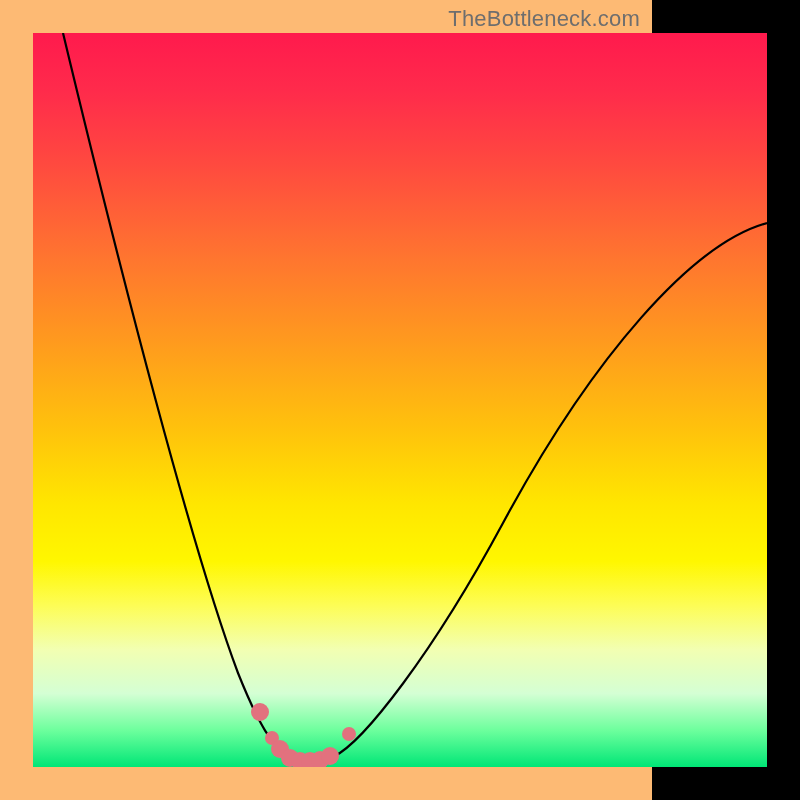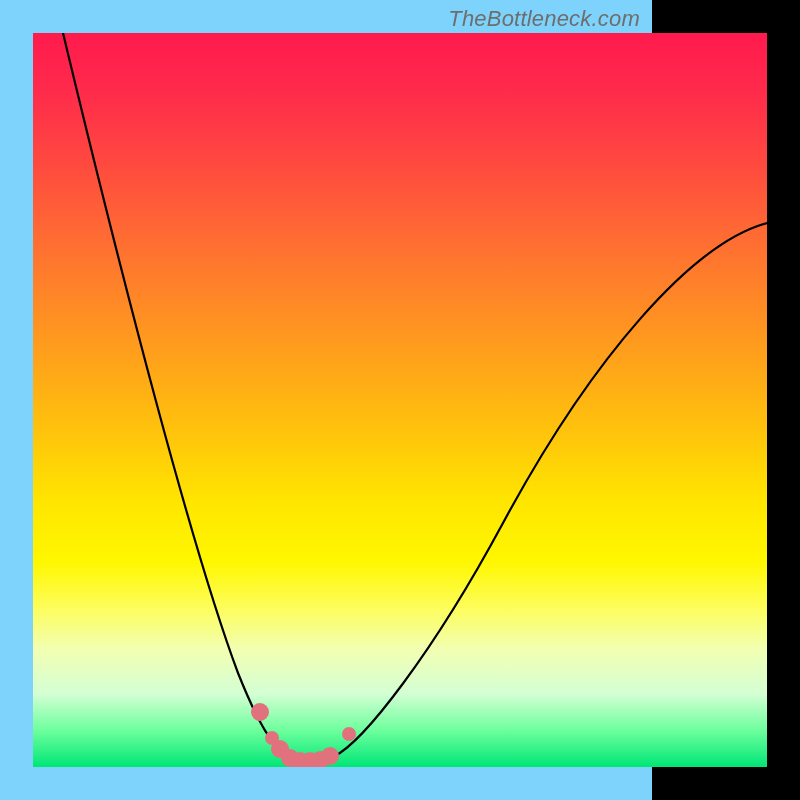--- a/index.html
+++ b/index.html
@@ -10,22 +10,21 @@
     background: #000;
     overflow: hidden;
     font-family: Arial, Helvetica, sans-serif;
   }
   .frame {
     position: absolute;
     top: 0;
     left: 0;
     width: 652px;
     height: 800px;
-    background: #7dd3fc;
-    font-style: italic;
+    background: #fdba74;
   }
   .plot-area {
     position: absolute;
     top: 33px;
     left: 33px;
     width: 734px;
     height: 734px;
     background: linear-gradient(to bottom,
       #ff1a4d 0%,
       #ff2b4b 8%,

